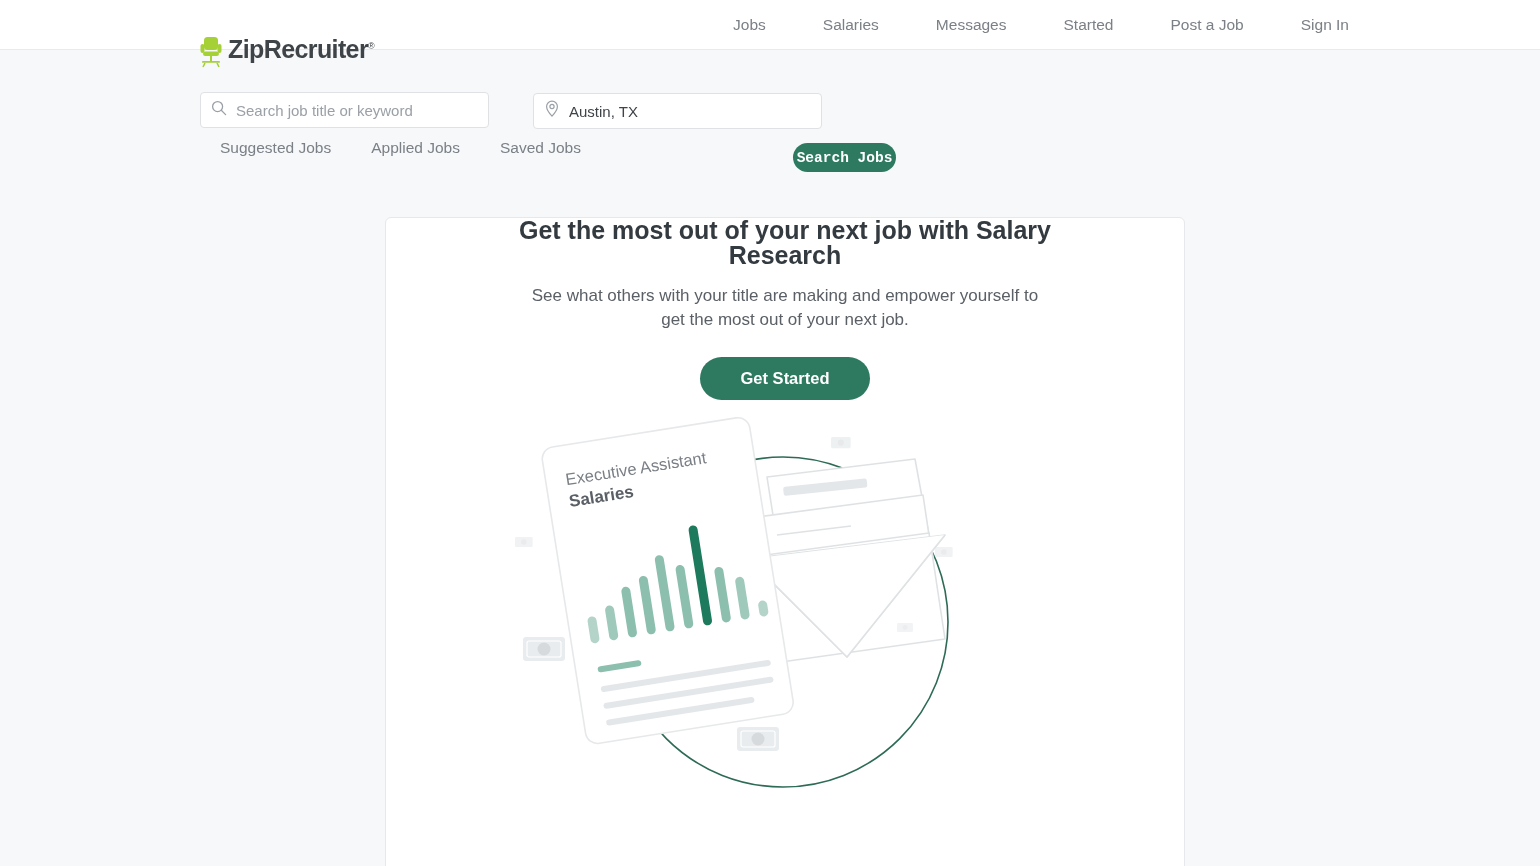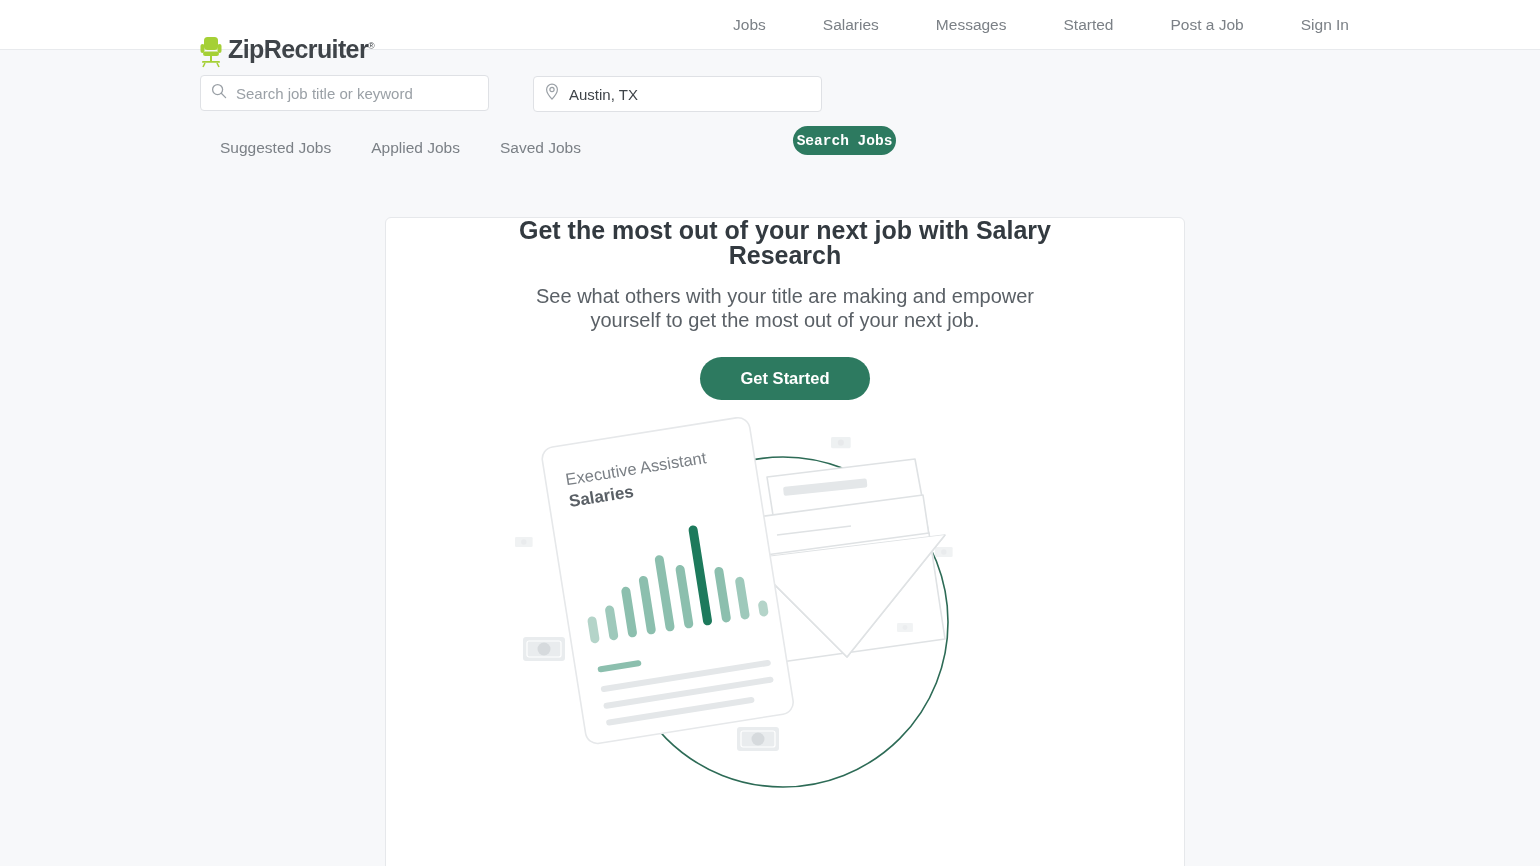--- a/index.html
+++ b/index.html
@@ -39,21 +39,21 @@
     position: absolute; right: 170px; top: 0;
     height: 50px; display: flex; align-items: center; gap: 15px;
   }
   .nav a {
     color: #7b8086; font-size: 15.5px; text-decoration: none;
     padding: 0 21px; line-height: 50px; white-space: nowrap;
   }
 
   
   .searchrow {
-    position: absolute; left: 0; top: 50px;
+    position: absolute; left: 0; top: 67px;
     width: 1488px; height: 70px;
   }
   .field {
     position: absolute; top: 25px;
     height: 36px; background: #fff;
     border: 1px solid #dfe1e5; border-radius: 4px;
     display: flex; align-items: center; padding: 0 10px;
   }
   .field-title { left: 200px; width: 289px; }
   .field-loc   { left: 497px; width: 289px; top: 26px; margin-left: 36px; }
@@ -95,21 +95,21 @@
     overflow: hidden;
   }
   .card-h1 {
     text-align: center;
     font-size: 25px; font-weight: bold; color: #333a40;
     line-height: 25px;
     padding: 0 120px;
   }
   .card-sub {
     margin-top: 16px; text-align: center;
-    font-size: 20px; color: #5a6066; line-height: 24px;
+    font-size: 17px; color: #5a6066; line-height: 24px;
     padding: 0 133px;
   }
   .btn-start {
     display: block; margin: 25px auto 0;
     width: 170px; height: 43px;
     background: #2d7a60; color: #fff;
     border: none; border-radius: 24px;
     font-family: "Liberation Sans", sans-serif;
     font-size: 16.5px; font-weight: bold;
     cursor: pointer;

